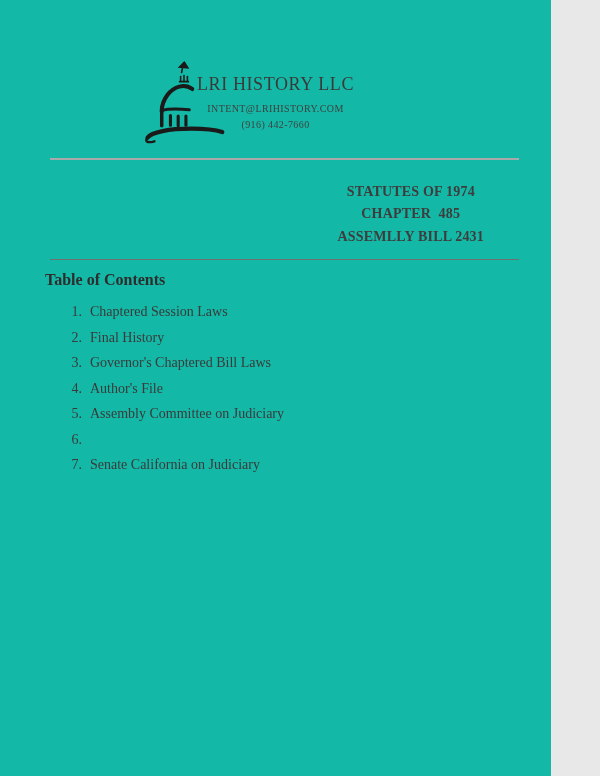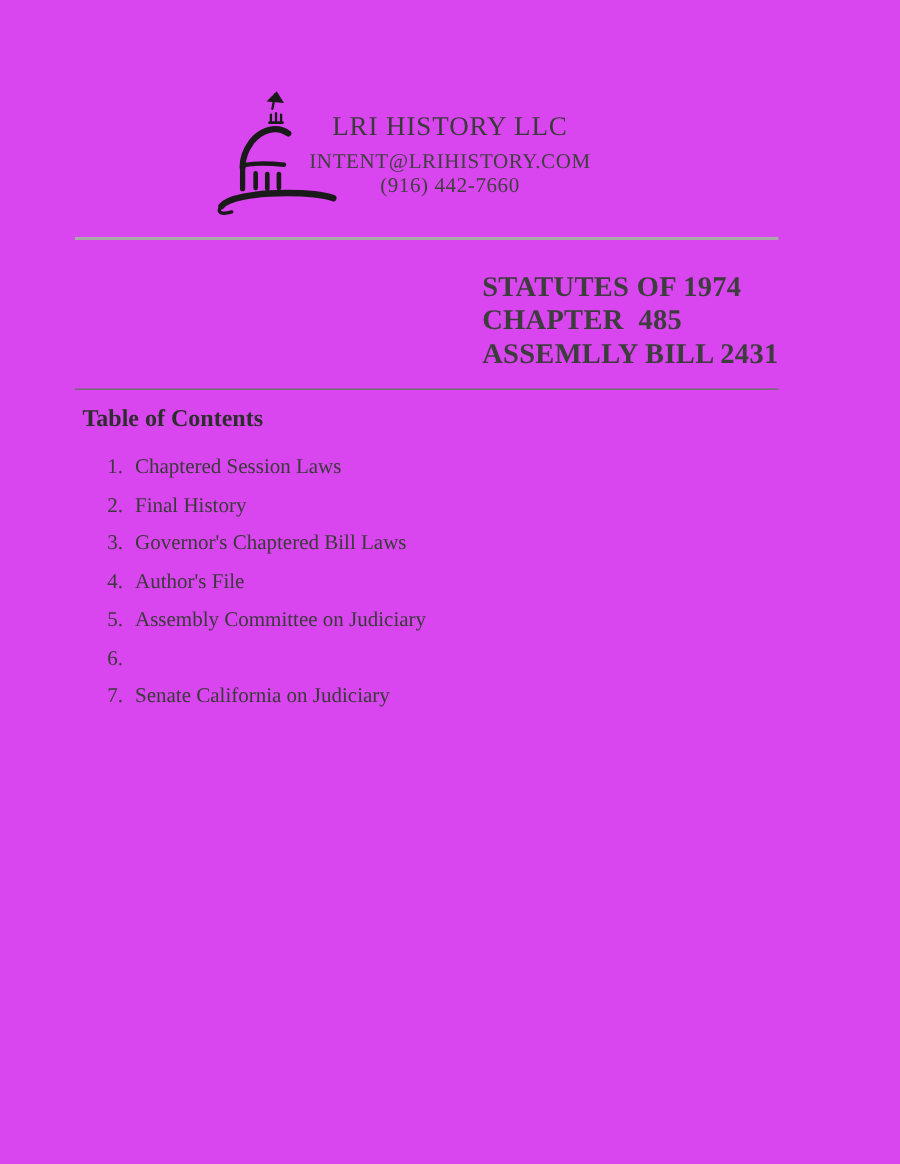--- a/index.html
+++ b/index.html
@@ -2,23 +2,23 @@
 <html><head>
 <meta charset="utf-8">
 <style>
   html, body {
     margin: 0;
     padding: 0;
     background: #e8e8e8;
   }
   .page {
     position: relative;
-    width: 600px;
+    width: 551px;
     height: 776px;
-    background: #d946ef;
+    background: #14b8a6;
     font-family: "Liberation Serif", "DejaVu Serif", serif;
     color: #333333;
     overflow: hidden;
   }
 
   
   .logo {
     position: absolute;
     left: 138px;
     top: 57px;
@@ -31,21 +31,21 @@
     right: 0;
     top: 74px;
     text-align: center;
   }
   .company-name {
     font-size: 18px;
     letter-spacing: 0.6px;
     color: #3a3a3a;
   }
   .contact-line {
-    font-size: 14px;
+    font-size: 10px;
     letter-spacing: 0.4px;
     color: #3f3f3f;
     line-height: 15.5px;
   }
   .contact-block { margin-top: 6px; }
 
   
   .rule {
     position: absolute;
     left: 50px;
@@ -59,34 +59,34 @@
   .rule-bottom {
     top: 259px;
     height: 1px;
     background: #6f6f6f;
   }
 
   
   .reference {
     position: absolute;
     top: 181px;
-    right: 81px;
-    text-align: left;
+    right: 67px;
+    text-align: center;
     font-weight: bold;
-    font-size: 19px;
+    font-size: 14px;
     line-height: 22.3px;
     color: #3d3d3d;
     letter-spacing: 0.2px;
   }
   .reference div { white-space: pre; }
 
   
   .toc-heading {
     position: absolute;
-    left: 55px;
+    left: 45px;
     top: 271px;
     font-weight: bold;
     font-size: 16px;
     color: #2d2d2d;
   }
   .toc-list {
     position: absolute;
     left: 68px;
     top: 304px;
   }

